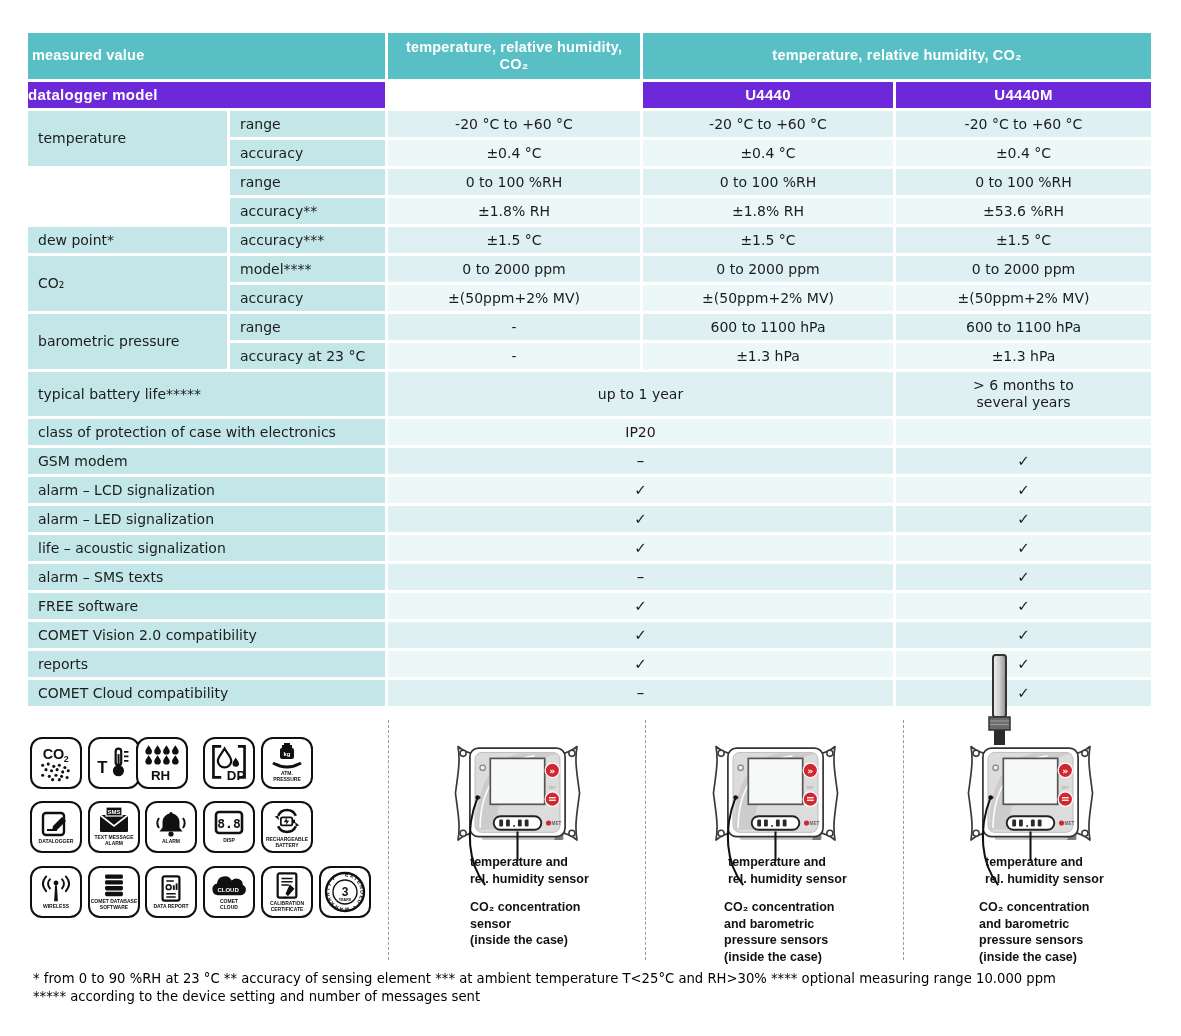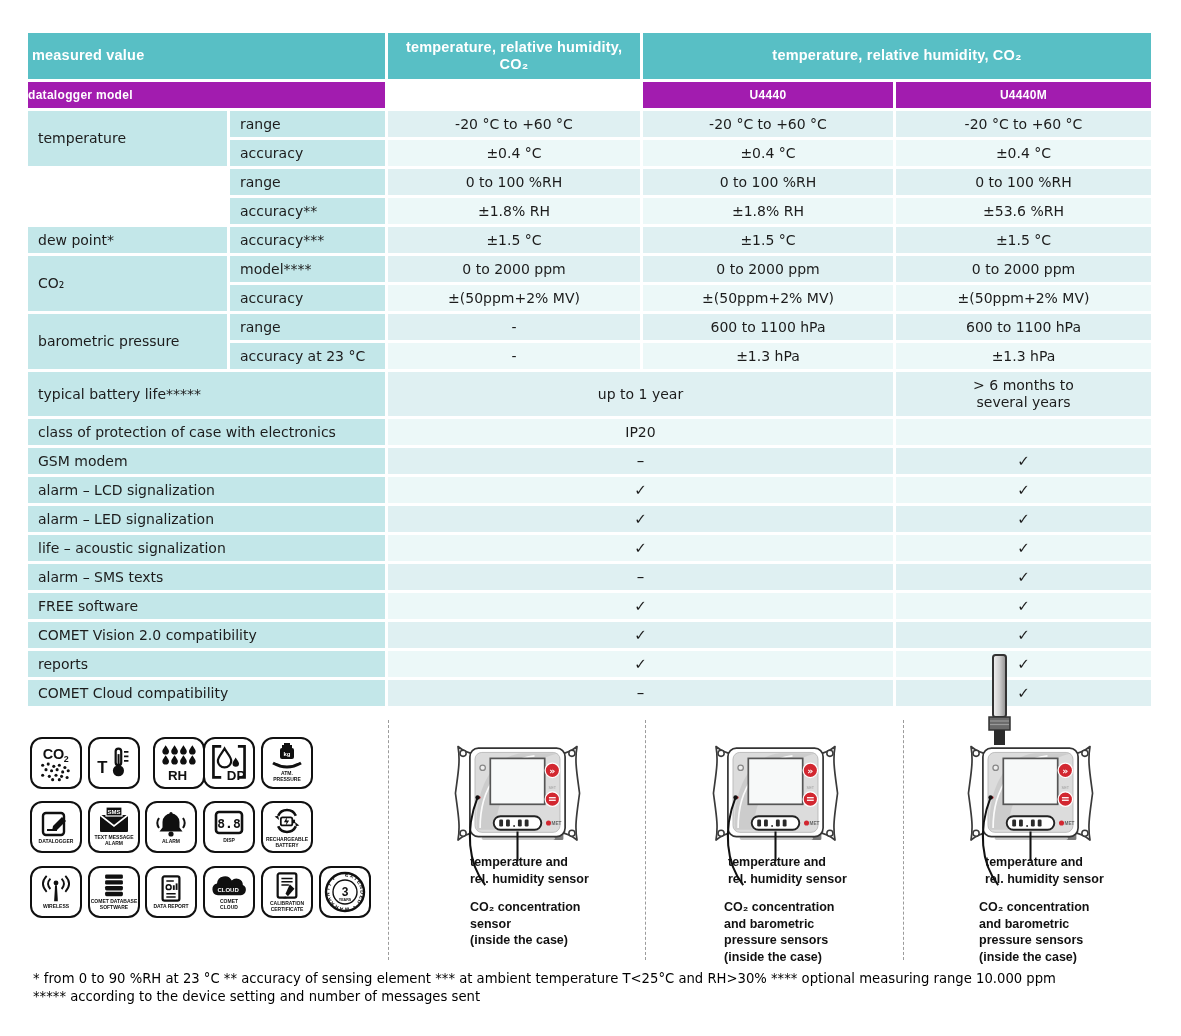--- a/index.html
+++ b/index.html
@@ -5,21 +5,21 @@
   html,body{margin:0;padding:0;background:#fff;}
   body{width:1181px;height:1036px;position:relative;font-family:"DejaVu Sans","Liberation Sans",sans-serif;color:#1c1c1c;}
 
   
   .spec-table{position:absolute;left:28px;top:33px;display:grid;
     grid-template-columns:199px 155px 252px 250px 255px;
     grid-template-rows:46px 26px repeat(9,26px) 44px repeat(10,26px);
     gap:3px;background:#fff;}
   .cell{display:flex;align-items:center;justify-content:center;text-align:center;font-size:14px;line-height:1.2;}
   .h1{background:#58bfc5;color:#fff;font-weight:bold;font-size:14.5px;font-family:"Liberation Sans","DejaVu Sans",sans-serif;letter-spacing:.2px;padding:0 4px;}
-  .h2{background:#a21caf;color:#fff;font-weight:bold;font-size:12px;font-family:"Liberation Sans","DejaVu Sans",sans-serif;letter-spacing:.3px;}
+  .h2{background:#6d28d9;color:#fff;font-weight:bold;font-size:15px;font-family:"Liberation Sans","DejaVu Sans",sans-serif;letter-spacing:.3px;}
   .leftal{justify-content:flex-start;text-align:left;}
   .lab{background:#c3e7e9;justify-content:flex-start;text-align:left;padding-left:10px;padding-right:4px;}
   .vd{background:#dff0f2;}
   .vl{background:#ecf8f8;}
   .pre{white-space:pre-line;}
   .mark{font-size:15px;}
 
   
   .bottom{position:absolute;left:0;top:715px;width:1181px;height:250px;}
   .vsep{position:absolute;top:5px;height:240px;width:0;border-left:1px dashed #9b9b9b;}
@@ -220,21 +220,21 @@
         <rect x="19.5" y="5" width="5" height="15" rx="2.5" fill="#fff" stroke="#101010" stroke-width="2"></rect>
         <rect x="21.2" y="10" width="1.8" height="12" fill="#101010"></rect>
         <circle cx="22" cy="25" r="5" fill="#101010"></circle>
         <g stroke="#101010" stroke-width="1.6">
             <line x1="27" y1="8" x2="31" y2="8"></line>
             <line x1="27" y1="12" x2="31" y2="12"></line>
             <line x1="27" y1="16" x2="31" y2="16"></line>
           </g>
       </svg>
     </div>
-    <div class="ic" style="left:123px;top:0">
+    <div class="ic" style="left:106px;top:0">
       <svg width="40" height="40" viewBox="0 0 36 36">
         <g fill="#101010">
           <path d="M6,2 C4.6,4.4 3,6 3,7.4 a3,3 0 0 0 6,0 C9,6 7.4,4.4 6,2 Z"></path>
           <path d="M14,2 C12.6,4.4 11,6 11,7.4 a3,3 0 0 0 6,0 C17,6 15.4,4.4 14,2 Z"></path>
           <path d="M22,2 C20.6,4.4 19,6 19,7.4 a3,3 0 0 0 6,0 C25,6 23.4,4.4 22,2 Z"></path>
           <path d="M30,2 C28.6,4.4 27,6 27,7.4 a3,3 0 0 0 6,0 C33,6 31.4,4.4 30,2 Z"></path>
           <path d="M6,11 C4.6,13.4 3,15 3,16.4 a3,3 0 0 0 6,0 C9,15 7.4,13.4 6,11 Z"></path>
           <path d="M14,11 C12.6,13.4 11,15 11,16.4 a3,3 0 0 0 6,0 C17,15 15.4,13.4 14,11 Z"></path>
           <path d="M22,11 C20.6,13.4 19,15 19,16.4 a3,3 0 0 0 6,0 C25,15 23.4,13.4 22,11 Z"></path>
           <path d="M30,11 C28.6,13.4 27,15 27,16.4 a3,3 0 0 0 6,0 C33,15 31.4,13.4 30,11 Z"></path>

